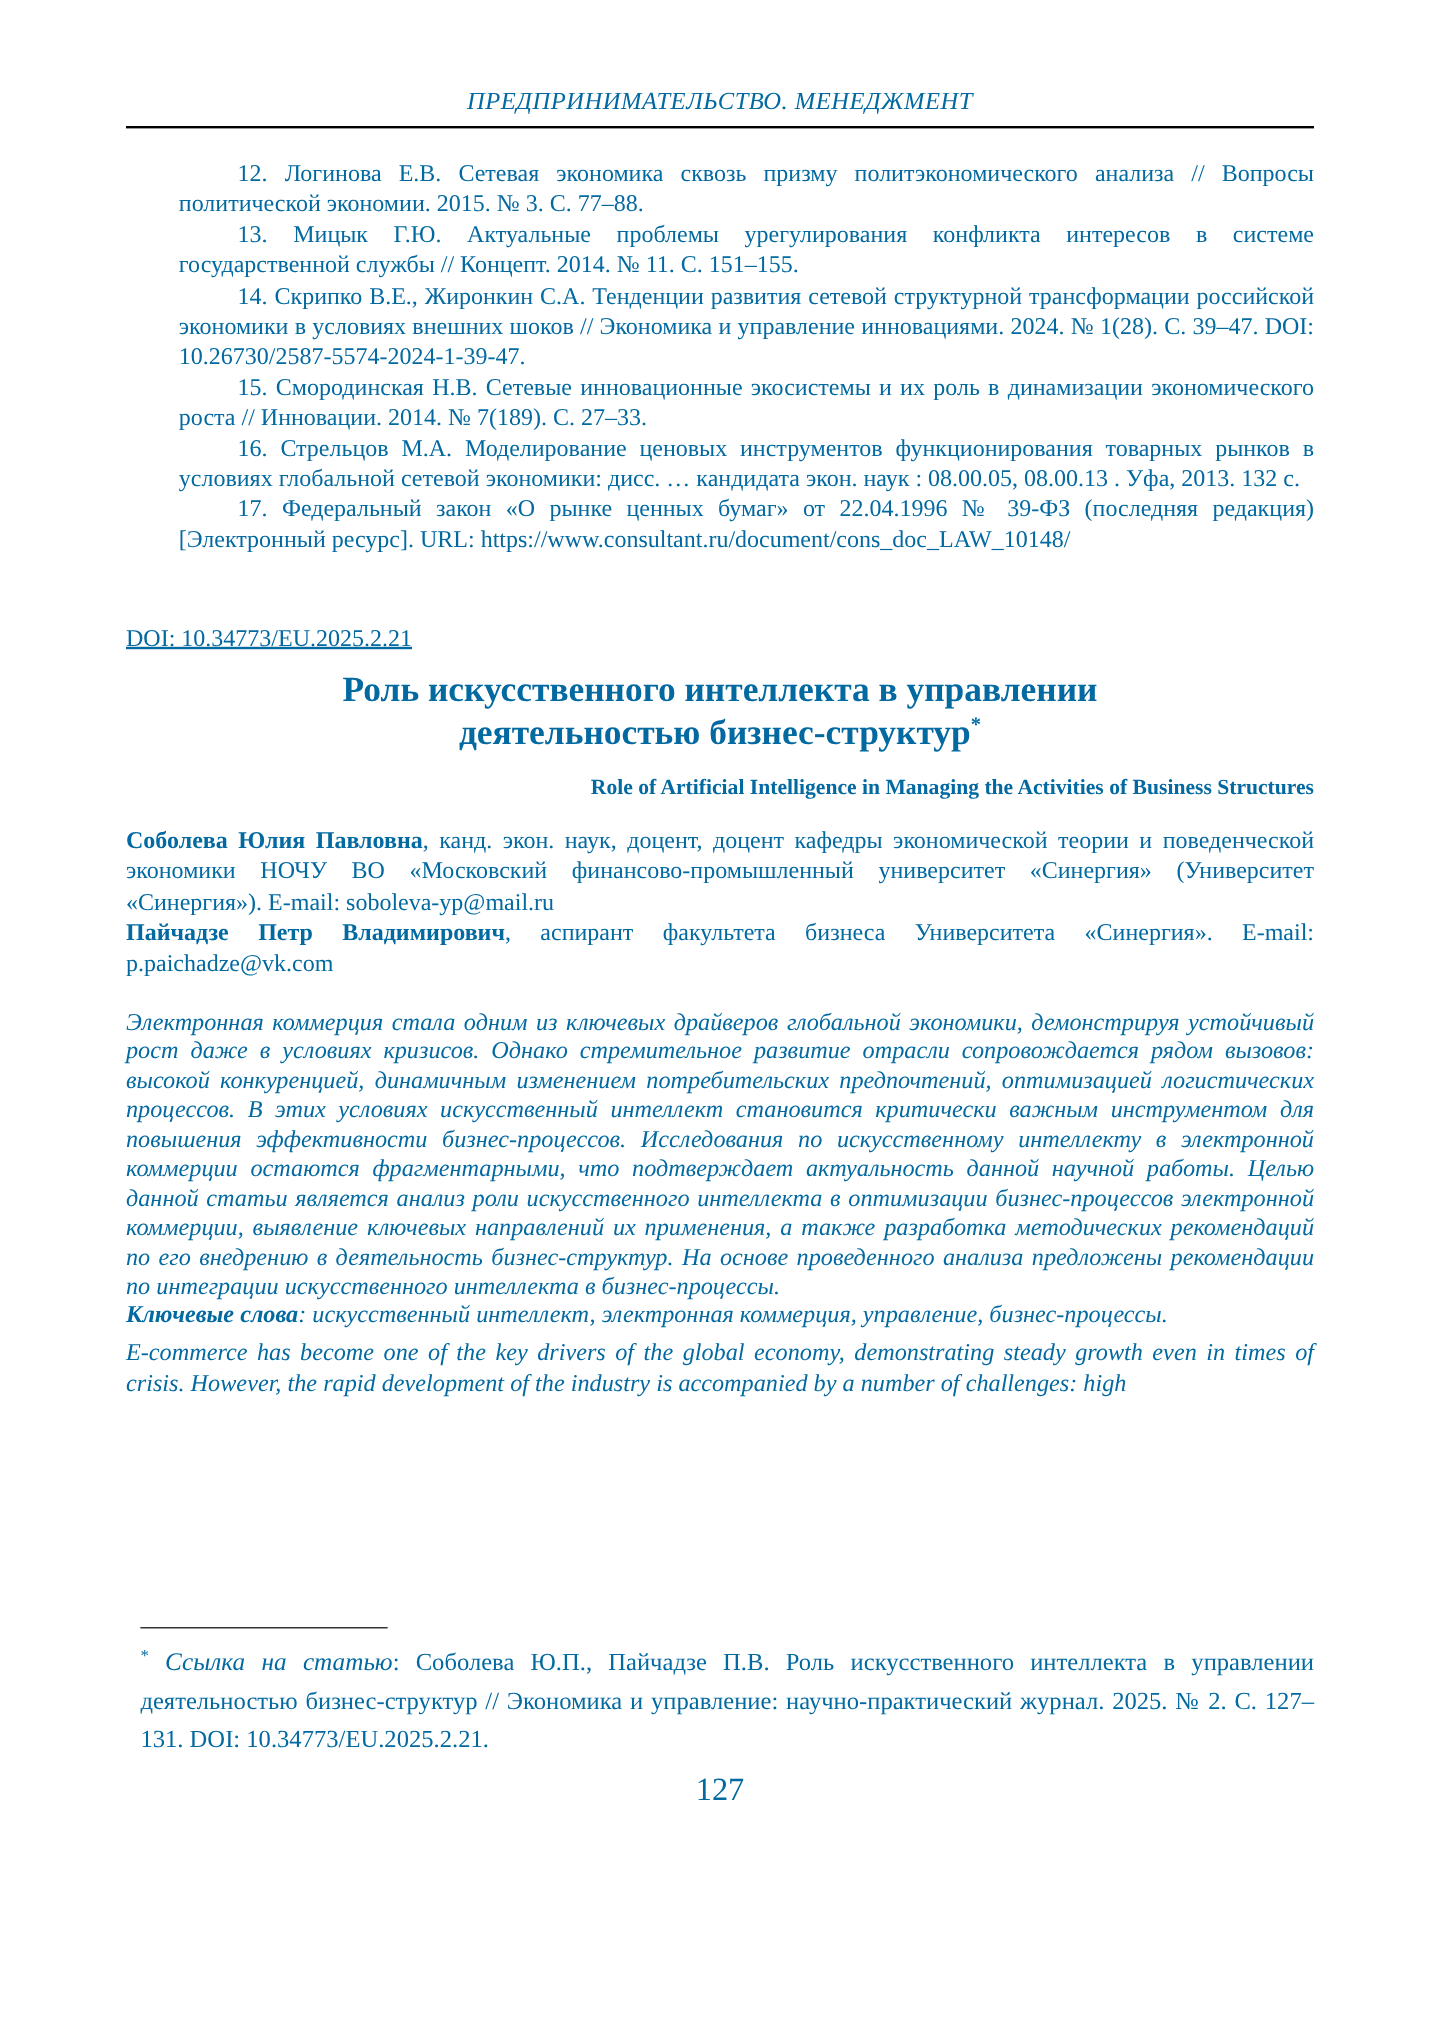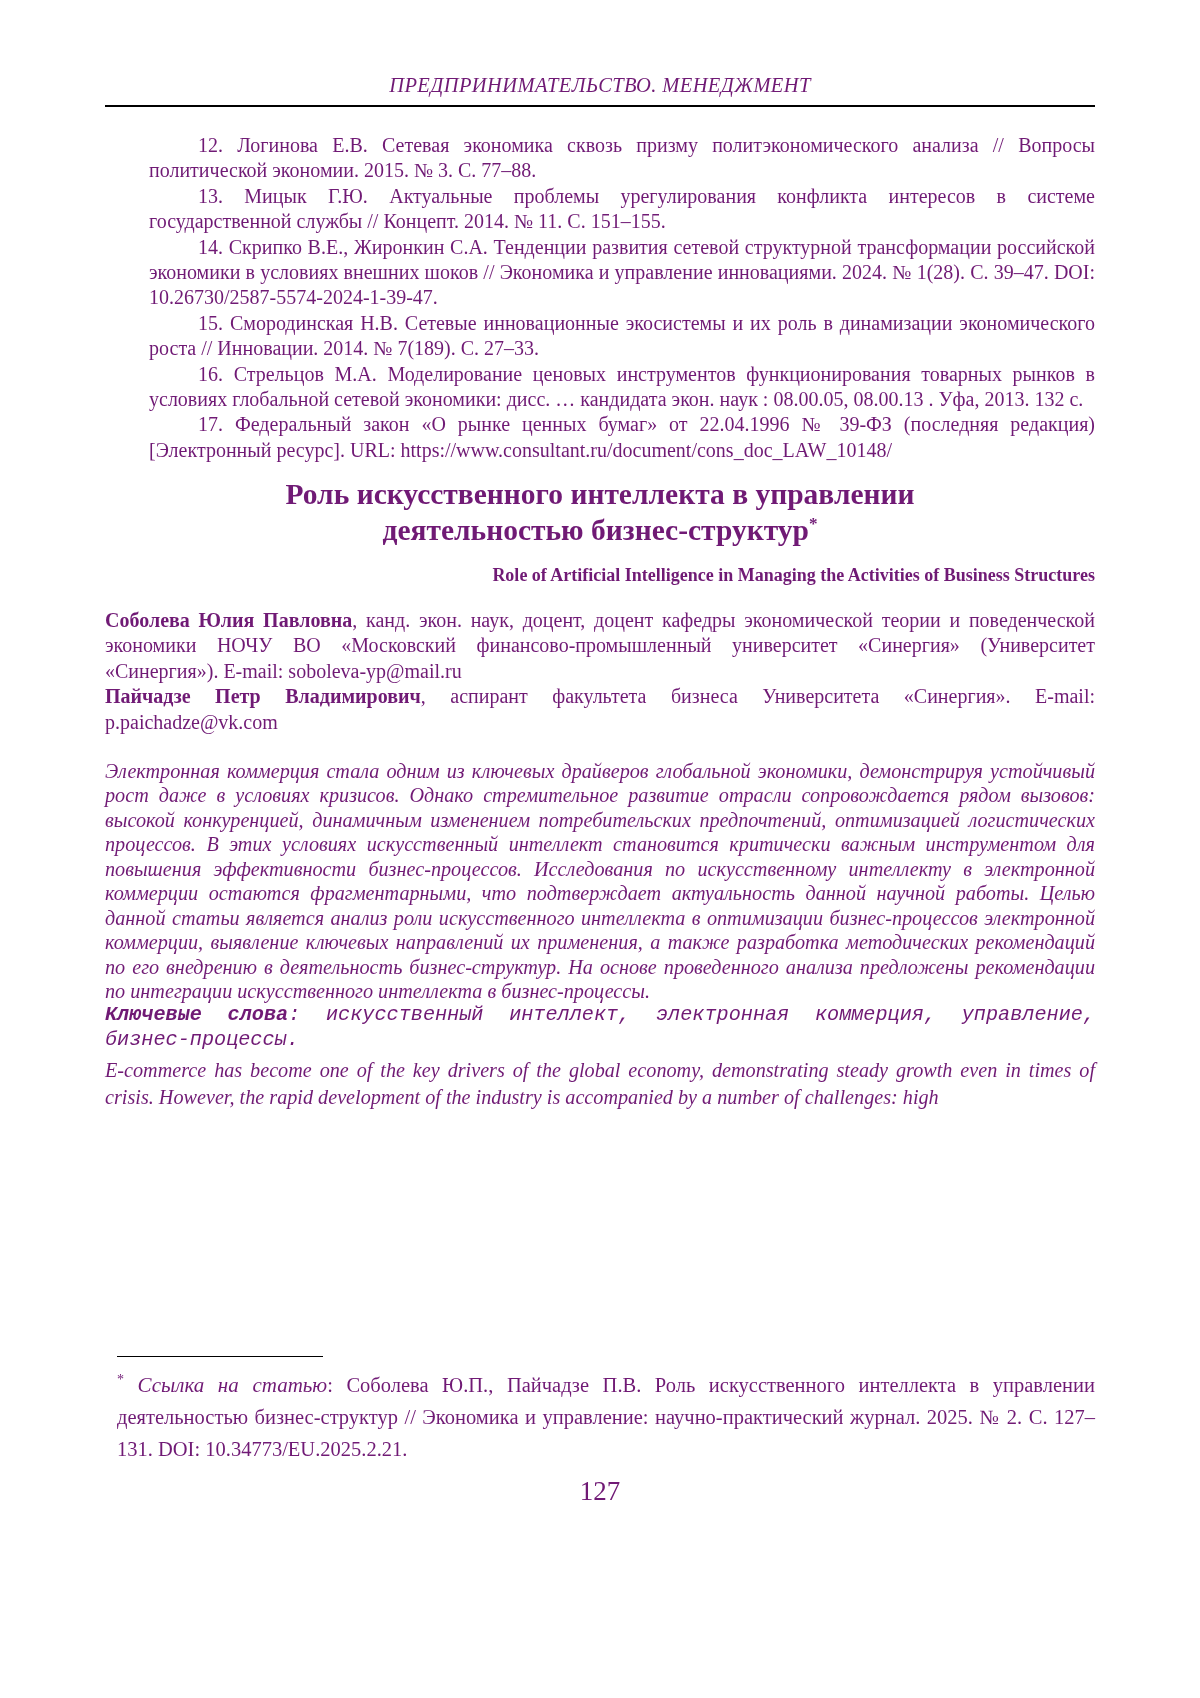--- a/index.html
+++ b/index.html
@@ -3,21 +3,21 @@
 <meta charset="utf-8">
 <style>
   * { margin: 0; padding: 0; box-sizing: border-box; }
   html, body { background: #ffffff; }
   .page {
     position: relative;
     width: 1200px;
     height: 1698px;
     margin: 0 auto;
     background: #ffffff;
-    color: #701a75;
+    color: #0369a1;
     font-family: "Liberation Serif", "DejaVu Serif", serif;
     font-size: 20px;
     padding: 74px 105px 0 105px;
     overflow: hidden;
   }
   .running-head {
     text-align: center;
     font-style: italic;
     font-size: 20.5px;
     letter-spacing: 0.4px;
@@ -71,21 +71,20 @@
     font-style: italic;
     text-align: justify;
     line-height: 1.21;
     font-size: 20.2px;
   }
   .keywords {
     font-style: italic;
     text-align: justify;
     line-height: 1.21;
     font-size: 20.2px;
-    font-family: Liberation Mono, monospace;
   }
   .kw-label { font-weight: 700; }
   .abstract-en {
     margin-top: 5px;
     font-style: italic;
     text-align: justify;
     line-height: 1.3;
     font-size: 20.2px;
   }
   .footnote-block {
@@ -129,20 +128,21 @@
   <section class="references">
     <p class="ref">12. Логинова Е.В. Сетевая экономика сквозь призму политэкономического анализа // Вопросы политической экономии. 2015. № 3. С. 77–88.</p>
     <p class="ref">13. Мицык Г.Ю. Актуальные проблемы урегулирования конфликта интересов в системе государственной службы // Концепт. 2014. № 11. С. 151–155.</p>
     <p class="ref">14. Скрипко В.Е., Жиронкин С.А. Тенденции развития сетевой структурной трансформации российской экономики в условиях внешних шоков // Экономика и управление инновациями. 2024. № 1(28). С. 39–47. DOI: 10.26730/2587-5574-2024-1-39-47.</p>
     <p class="ref">15. Смородинская Н.В. Сетевые инновационные экосистемы и их роль в динамизации экономического роста // Инновации. 2014. № 7(189). С. 27–33.</p>
     <p class="ref">16. Стрельцов М.А. Моделирование ценовых инструментов функционирования товарных рынков в условиях глобальной сетевой экономики: дисс. … кандидата экон. наук : 08.00.05, 08.00.13 . Уфа, 2013. 132 с.</p>
     <p class="ref">17. Федеральный закон «О рынке ценных бумаг» от 22.04.1996 № 39-ФЗ (последняя редакция) [Электронный ресурс]. URL: https://www.consultant.ru/document/cons_doc_LAW_10148/</p>
   </section>
 
   <section class="article-head">
+    <p class="doi"><span class="doi-text">DOI: 10.34773/EU.2025.2.21</span></p>
 
     <h1 class="title-ru"><span>Роль искусственного интеллекта в управлении</span><br><span>деятельностью бизнес-структур</span><sup class="title-mark">*</sup></h1>
 
     <h2 class="title-en">Role of Artificial Intelligence in Managing the Activities of Business Structures</h2>
 
   </section>
 
   <section>
     <p class="author-info first"><strong class="author-name">Соболева Юлия Павловна</strong><span>, канд. экон. наук, доцент, доцент кафедры экономической теории и поведенческой экономики НОЧУ ВО «Московский финансово-промышленный университет «Синергия» (Университет «Синергия»). E-mail: soboleva-yp@mail.ru</span></p>
     <p class="author-info"><strong class="author-name">Пайчадзе Петр Владимирович</strong><span>, аспирант факультета бизнеса Университета «Синергия». E-mail: p.paichadze@vk.com</span></p>

